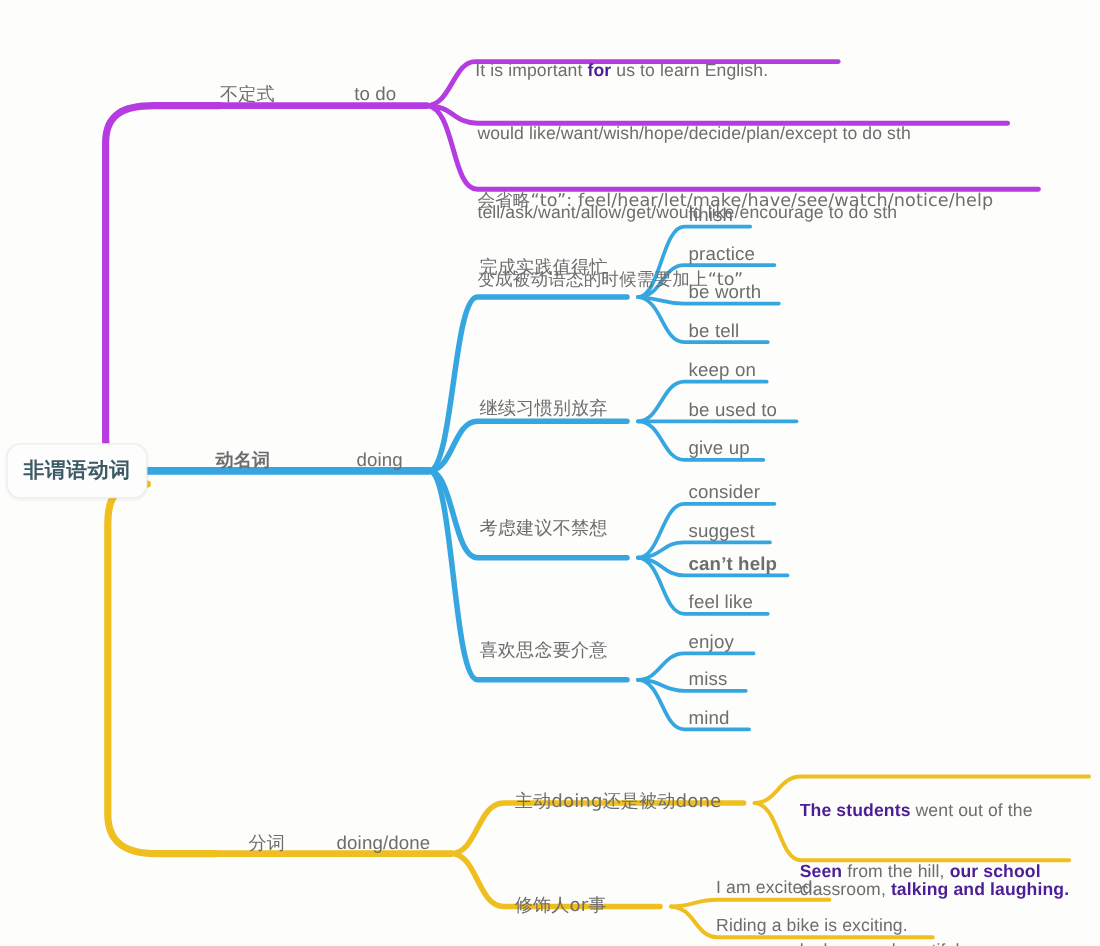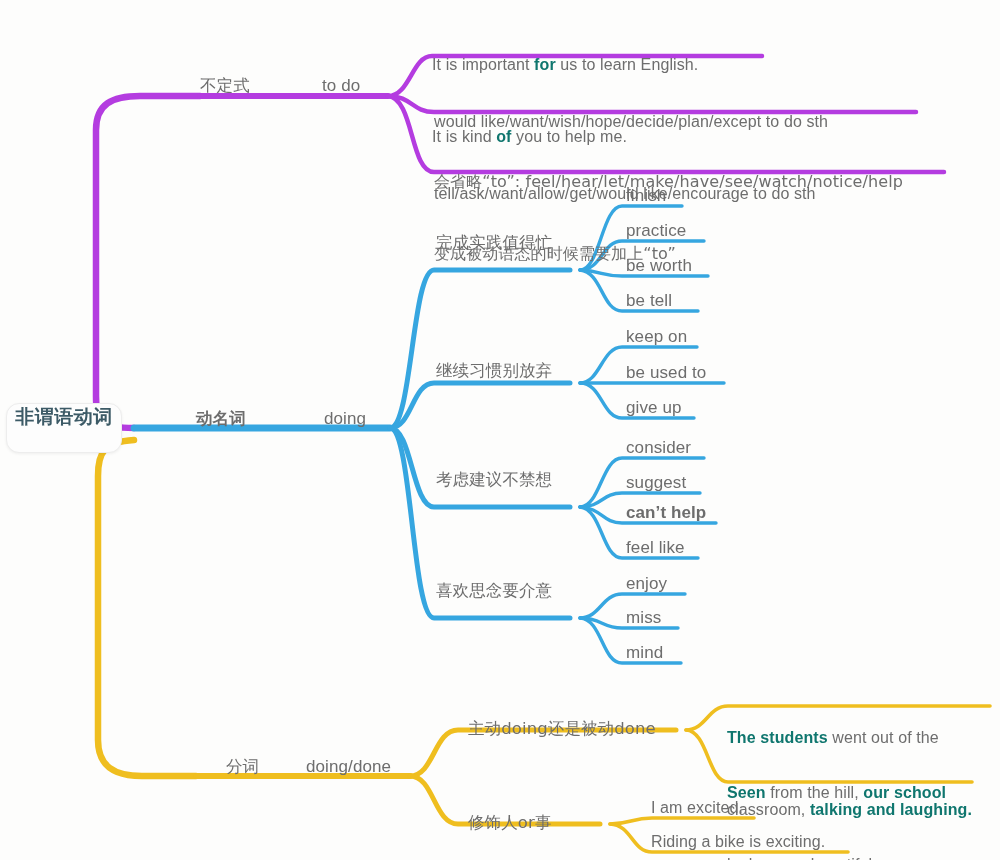--- a/index.html
+++ b/index.html
@@ -38,34 +38,34 @@
   }
   .lbl.leaf {
     font-size: 17px;
   }
   .lbl.para {
     font-size: 16px;
     line-height: 24px;
   }
   .lbl.para b {
     font-weight: bold;
-    color: #0f766e;
+    color: #4c1d95;
   }
   #root-node {
     position: absolute;
     left: 6px;
     top: 403px;
-    width: 116px;
+    width: 128px;
     height: 50px;
     background: #fdfdfd;
     border: 1.5px solid #ededed;
     border-radius: 13px;
     box-shadow: 0 1px 3px rgba(0,0,0,0.06);
     display: flex;
-    align-items: flex-start;
+    align-items: center;
     justify-content: center;
     box-sizing: border-box;
   }
   #root-label {
     font-family: "DejaVu Sans", "Liberation Sans", sans-serif;
     font-size: 19px;
     font-weight: bold;
     color: #3c5a66;
     letter-spacing: 0.5px;
   }
@@ -141,21 +141,20 @@
 
   <div id="root-node">
     <span id="root-label">非谓语动词</span>
   </div>
 
   <div class="lbl cjk" style="left:200px; top:75px;">不定式</div>
   <div class="lbl" style="left:322px; top:75px;">to do</div>
 
   <div class="lbl para" style="left:432px; top:5px;">
     <div>It is important <b>for</b> us to learn English.</div>
-    <div>It is kind <b>of</b> you to help me.</div>
   </div>
 
   <div class="lbl para" style="left:434px; top:62px;">
     <div>would like/want/wish/hope/decide/plan/except to do sth</div>
     <div>tell/ask/want/allow/get/would like/encourage to do sth</div>
   </div>
 
   <div class="lbl para cjk" style="left:434px; top:122px;">
     <div>会省略“to”: feel/hear/let/make/have/see/watch/notice/help</div>
     <div>变成被动语态的时候需要加上“to”</div>

